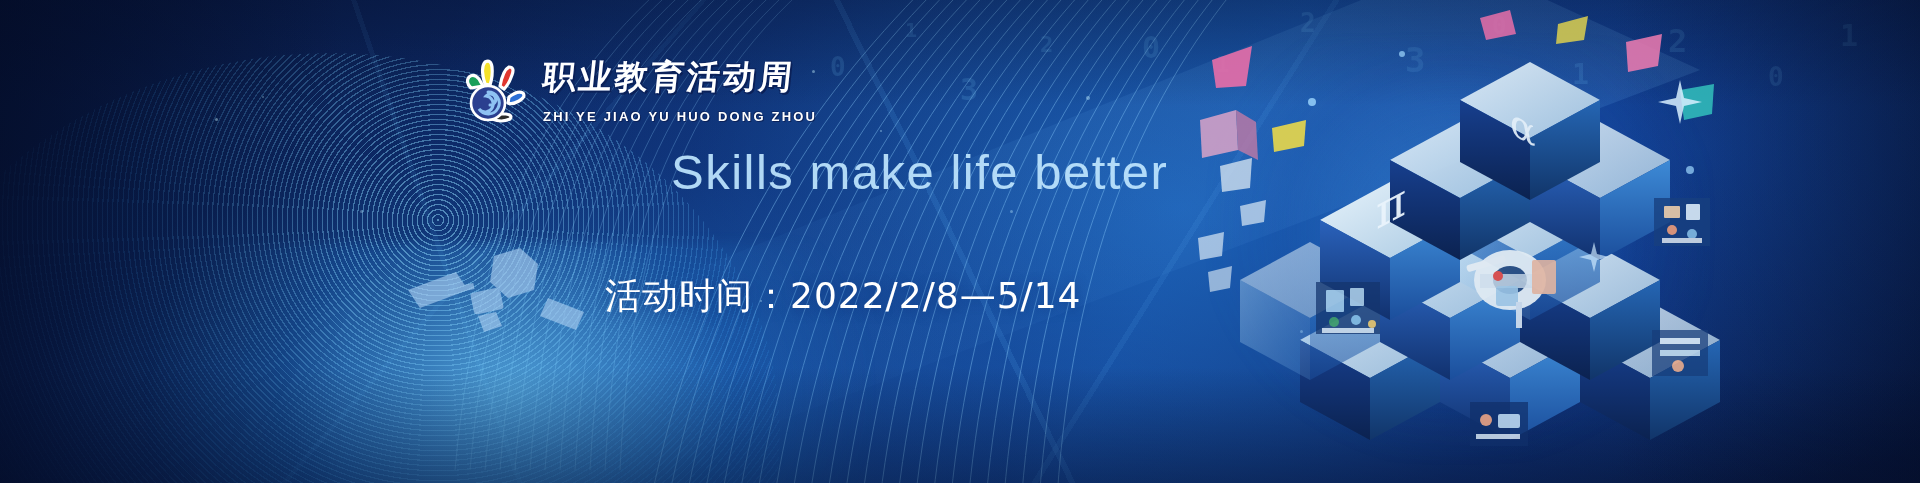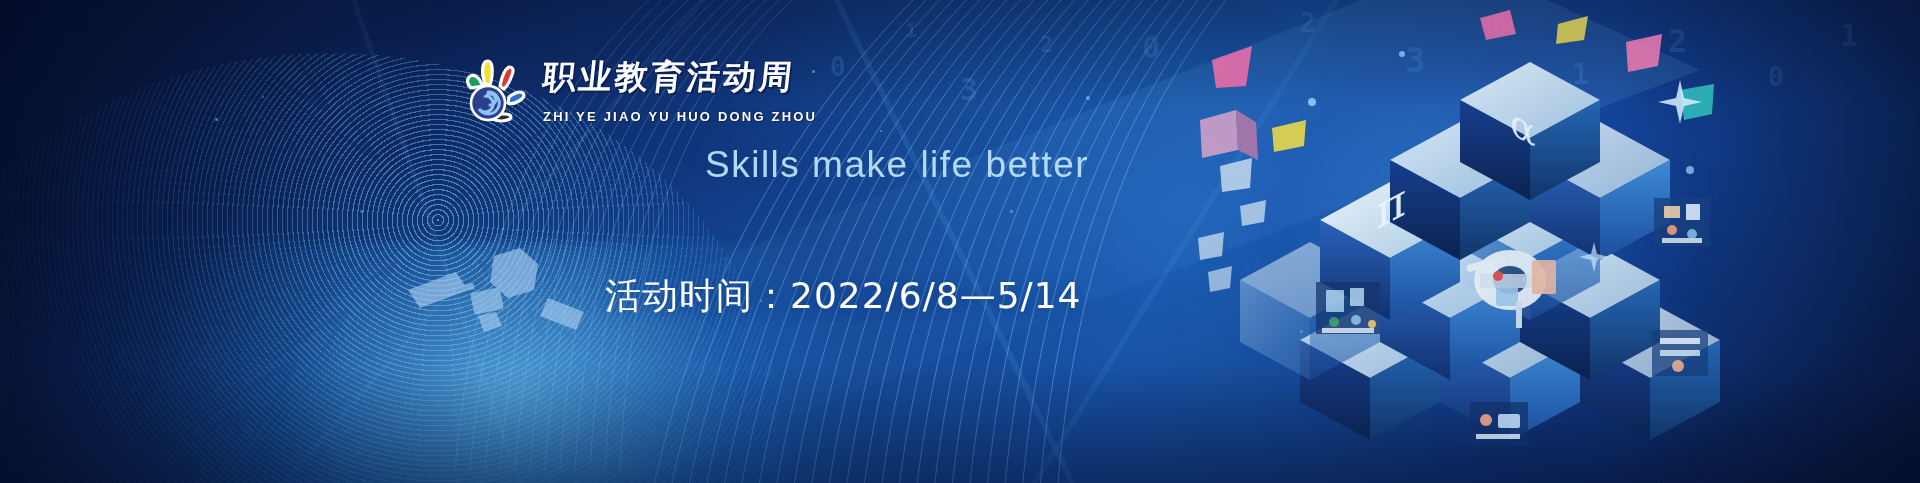--- a/index.html
+++ b/index.html
@@ -118,23 +118,23 @@
     position:relative;top:-8px;margin:0 2px 0 -4px;
   }
   .title-sub{
     font-family:"DejaVu Sans","Liberation Sans",sans-serif;
     font-size:62px;font-weight:700;color:#ffffff;
     letter-spacing:2px;line-height:1;
     position:relative;top:-6px;
     text-shadow:0 2px 16px rgba(10,40,110,.5);
   }
   .title-en{
-    margin-top:4px;margin-left:120px;
+    margin-top:4px;margin-left:86px;
     font-family:"Liberation Sans","DejaVu Sans",sans-serif;
-    font-size:37px;font-weight:300;
+    font-size:49px;font-weight:300;
     color:#bfe6ff;
     letter-spacing:1.5px;
     opacity:.92;
   }
   .subtitle-date{
     position:absolute;left:605px;top:272px;
     font-family:"DejaVu Sans","Liberation Sans",sans-serif;
     font-size:36px;font-weight:400;color:#ffffff;
     letter-spacing:1px;white-space:nowrap;
     z-index:7;
@@ -277,21 +277,21 @@
     <div class="logo-text">
       <div class="logo-cn">职业教育活动周</div>
       <div class="logo-en">ZHI YE JIAO YU HUO DONG ZHOU</div>
     </div>
   </div>
 
   <div class="headline">
     <div class="title-en">Skills make life better</div>
   </div>
 
-  <div class="subtitle-date">活动时间：2022/6/8—5/14</div>
+  <div class="subtitle-date">活动时间：2022/2/8—5/14</div>
 
   <div class="iso-glow"></div>
   <div class="iso">
     <svg width="560" height="470" viewBox="0 0 560 470">
       <defs>
         <linearGradient id="gTop" x1="0" y1="0" x2="1" y2="1">
           <stop offset="0%" stop-color="#e7f3fb"></stop>
             <stop offset="100%" stop-color="#a9c9e2"></stop>
         </linearGradient>
         <linearGradient id="gL" x1="0" y1="0" x2="0" y2="1">

